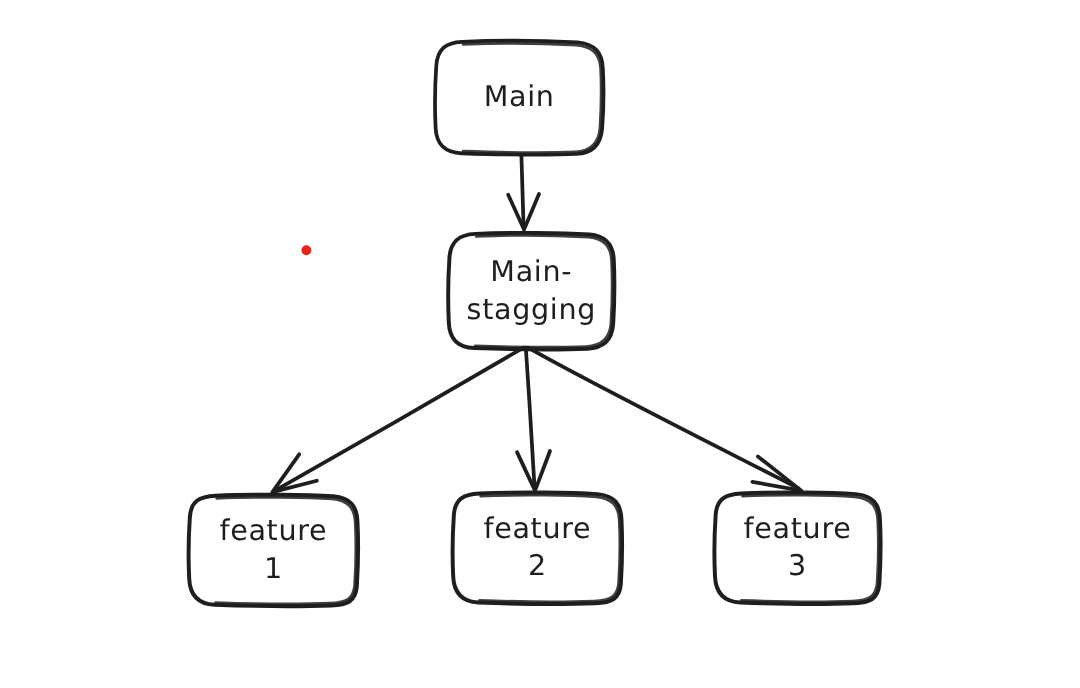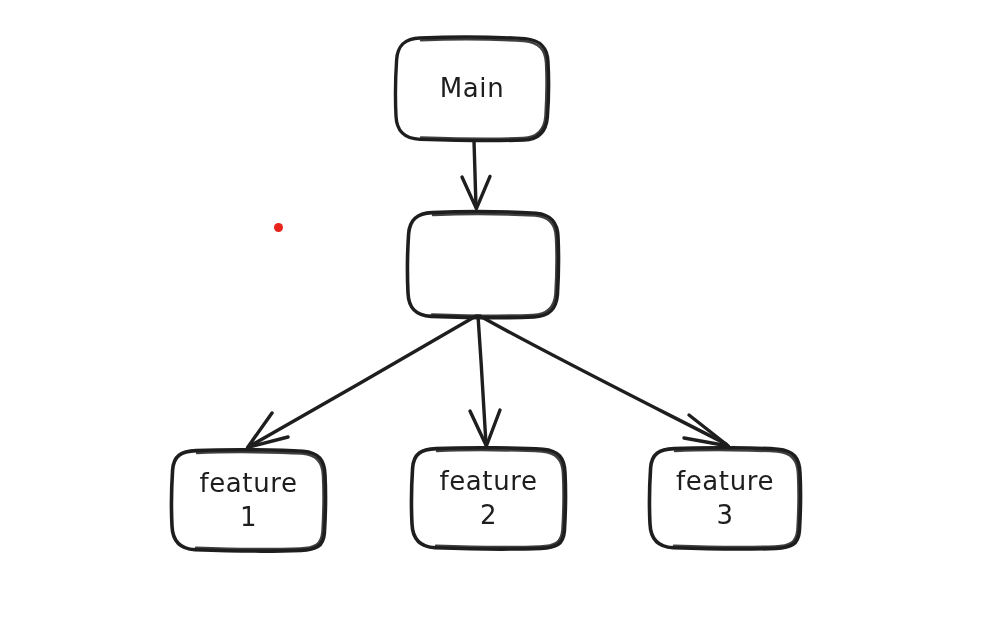--- a/index.html
+++ b/index.html
@@ -163,20 +163,24 @@
       <path fill="none" stroke="#1e1e1e" stroke-width="3.4" stroke-linecap="round" d="M 480 316 C 540 350, 660 410, 726 444"></path>
       <path fill="none" stroke="#1e1e1e" stroke-width="3.4" stroke-linecap="round" stroke-linejoin="round" d="M 689 415 L 728.4 446 M 684 438 L 728.4 446"></path>
     </g>
 
   </svg>
 
   <div class="node-label" style="left: 396px; top: 37px; width: 152px; height: 103px; color: rgb(30, 30, 30);">
     <span>Main</span>
   </div>
 
+  <div class="node-label" style="left: 408px; top: 212px; width: 150px; height: 105px; color: rgb(30, 30, 30);">
+    <span>Main-</span>
+    <span>stagging</span>
+  </div>
 
   <div class="node-label" style="left: 172px; top: 450px; width: 153px; height: 100px; color: rgb(30, 30, 30);">
     <span>feature</span>
     <span>1</span>
   </div>
 
   <div class="node-label" style="left: 412px; top: 448px; width: 153px; height: 100px; color: rgb(30, 30, 30);">
     <span>feature</span>
     <span>2</span>
   </div>

